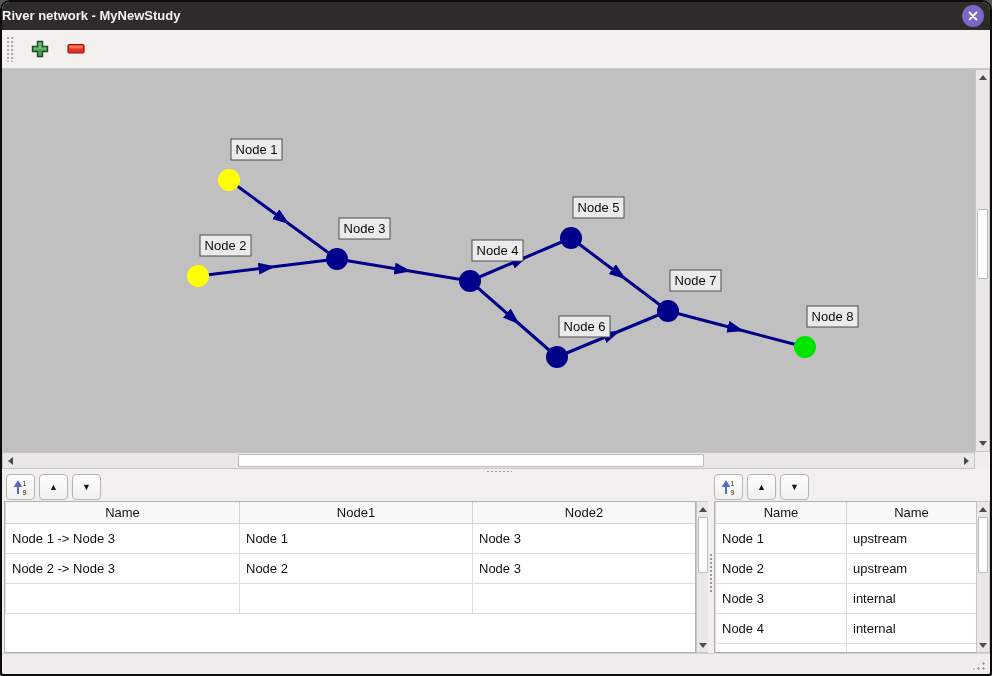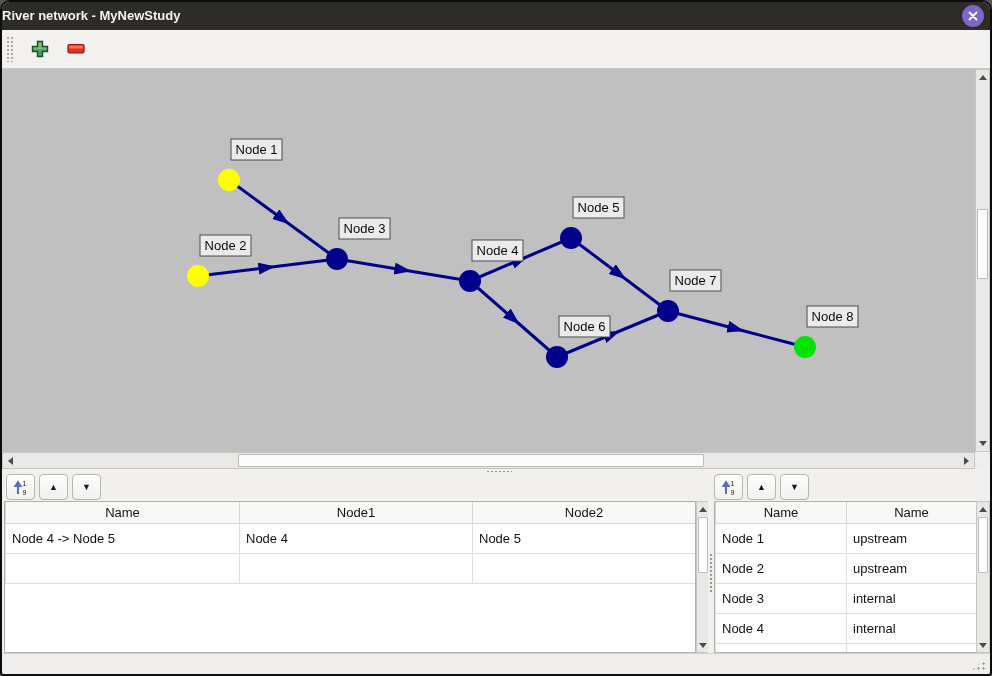--- a/index.html
+++ b/index.html
@@ -223,23 +223,28 @@
           </colgroup>
       <thead>
         <tr>
           <th>Name</th>
           <th>Node1</th>
           <th>Node2</th>
         </tr>
       </thead>
       <tbody id="links-body">
             <tr>
-              <td>Node 4 -&gt; Node 5</td>
-              <td>Node 4</td>
-              <td>Node 5</td>
+              <td>Node 1 -&gt; Node 3</td>
+              <td>Node 1</td>
+              <td>Node 3</td>
+            </tr>
+            <tr>
+              <td>Node 2 -&gt; Node 3</td>
+              <td>Node 2</td>
+              <td>Node 3</td>
             </tr>
             <tr>
               <td>&nbsp;</td>
               <td>&nbsp;</td>
               <td>&nbsp;</td>
             </tr>
           </tbody>
     </table>
   </div>
 

